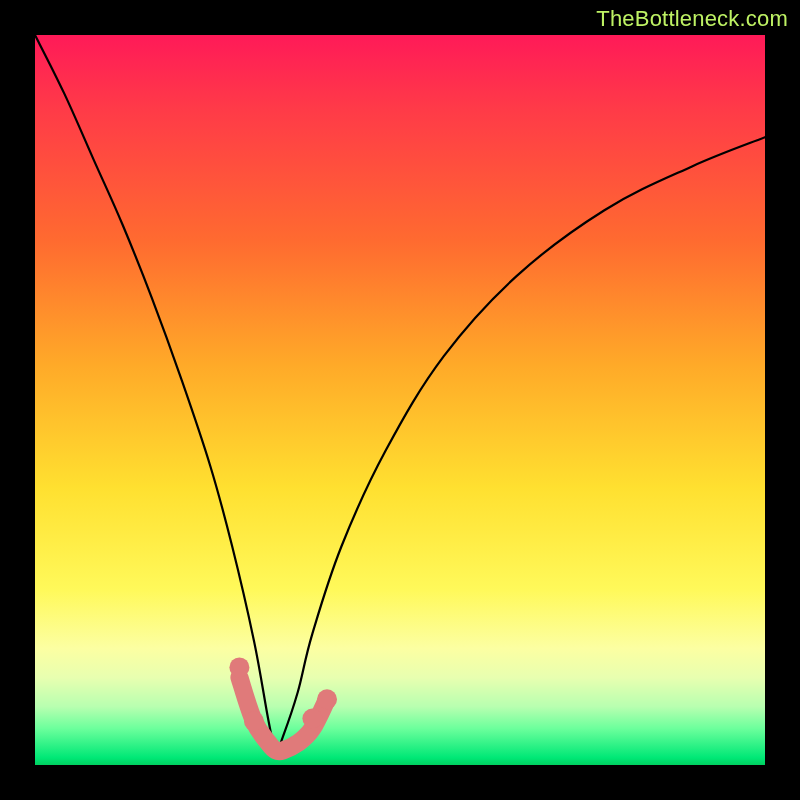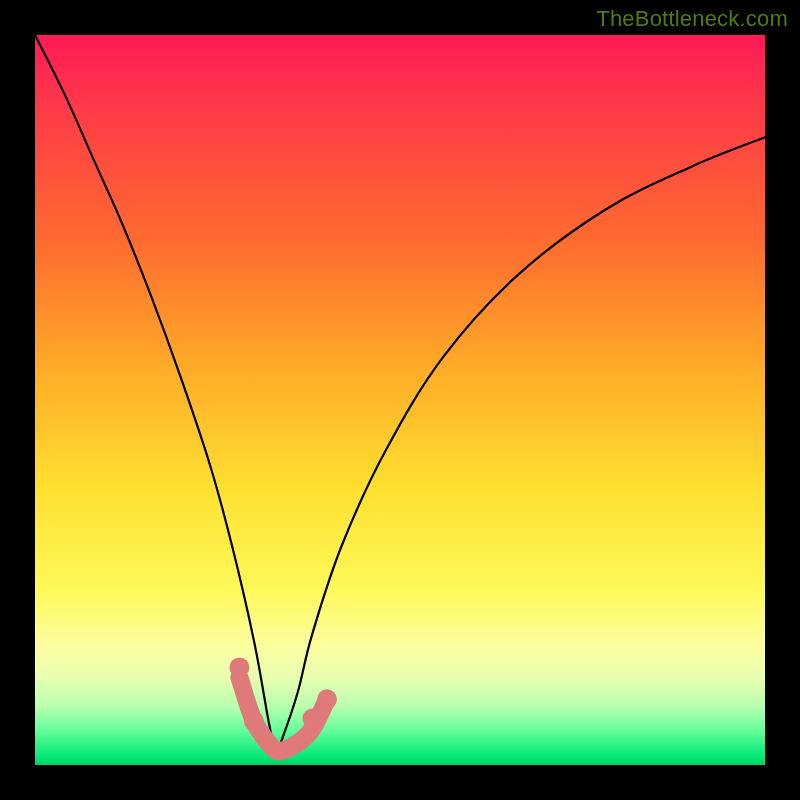--- a/index.html
+++ b/index.html
@@ -38,21 +38,21 @@
       #b8ffb0 92%,
       #6cff9c 95%,
       #00e876 99%,
       #00d060 100%
     );
   }
   .watermark {
     position: absolute;
     top: 6px;
     right: 12px;
-    color: #4d7c0f;
+    color: #bef264;
     font-size: 22px;
     letter-spacing: 0.2px;
     user-select: none;
   }
   svg.curves {
     position: absolute;
     left: 0;
     top: 0;
     width: 730px;
     height: 730px;

